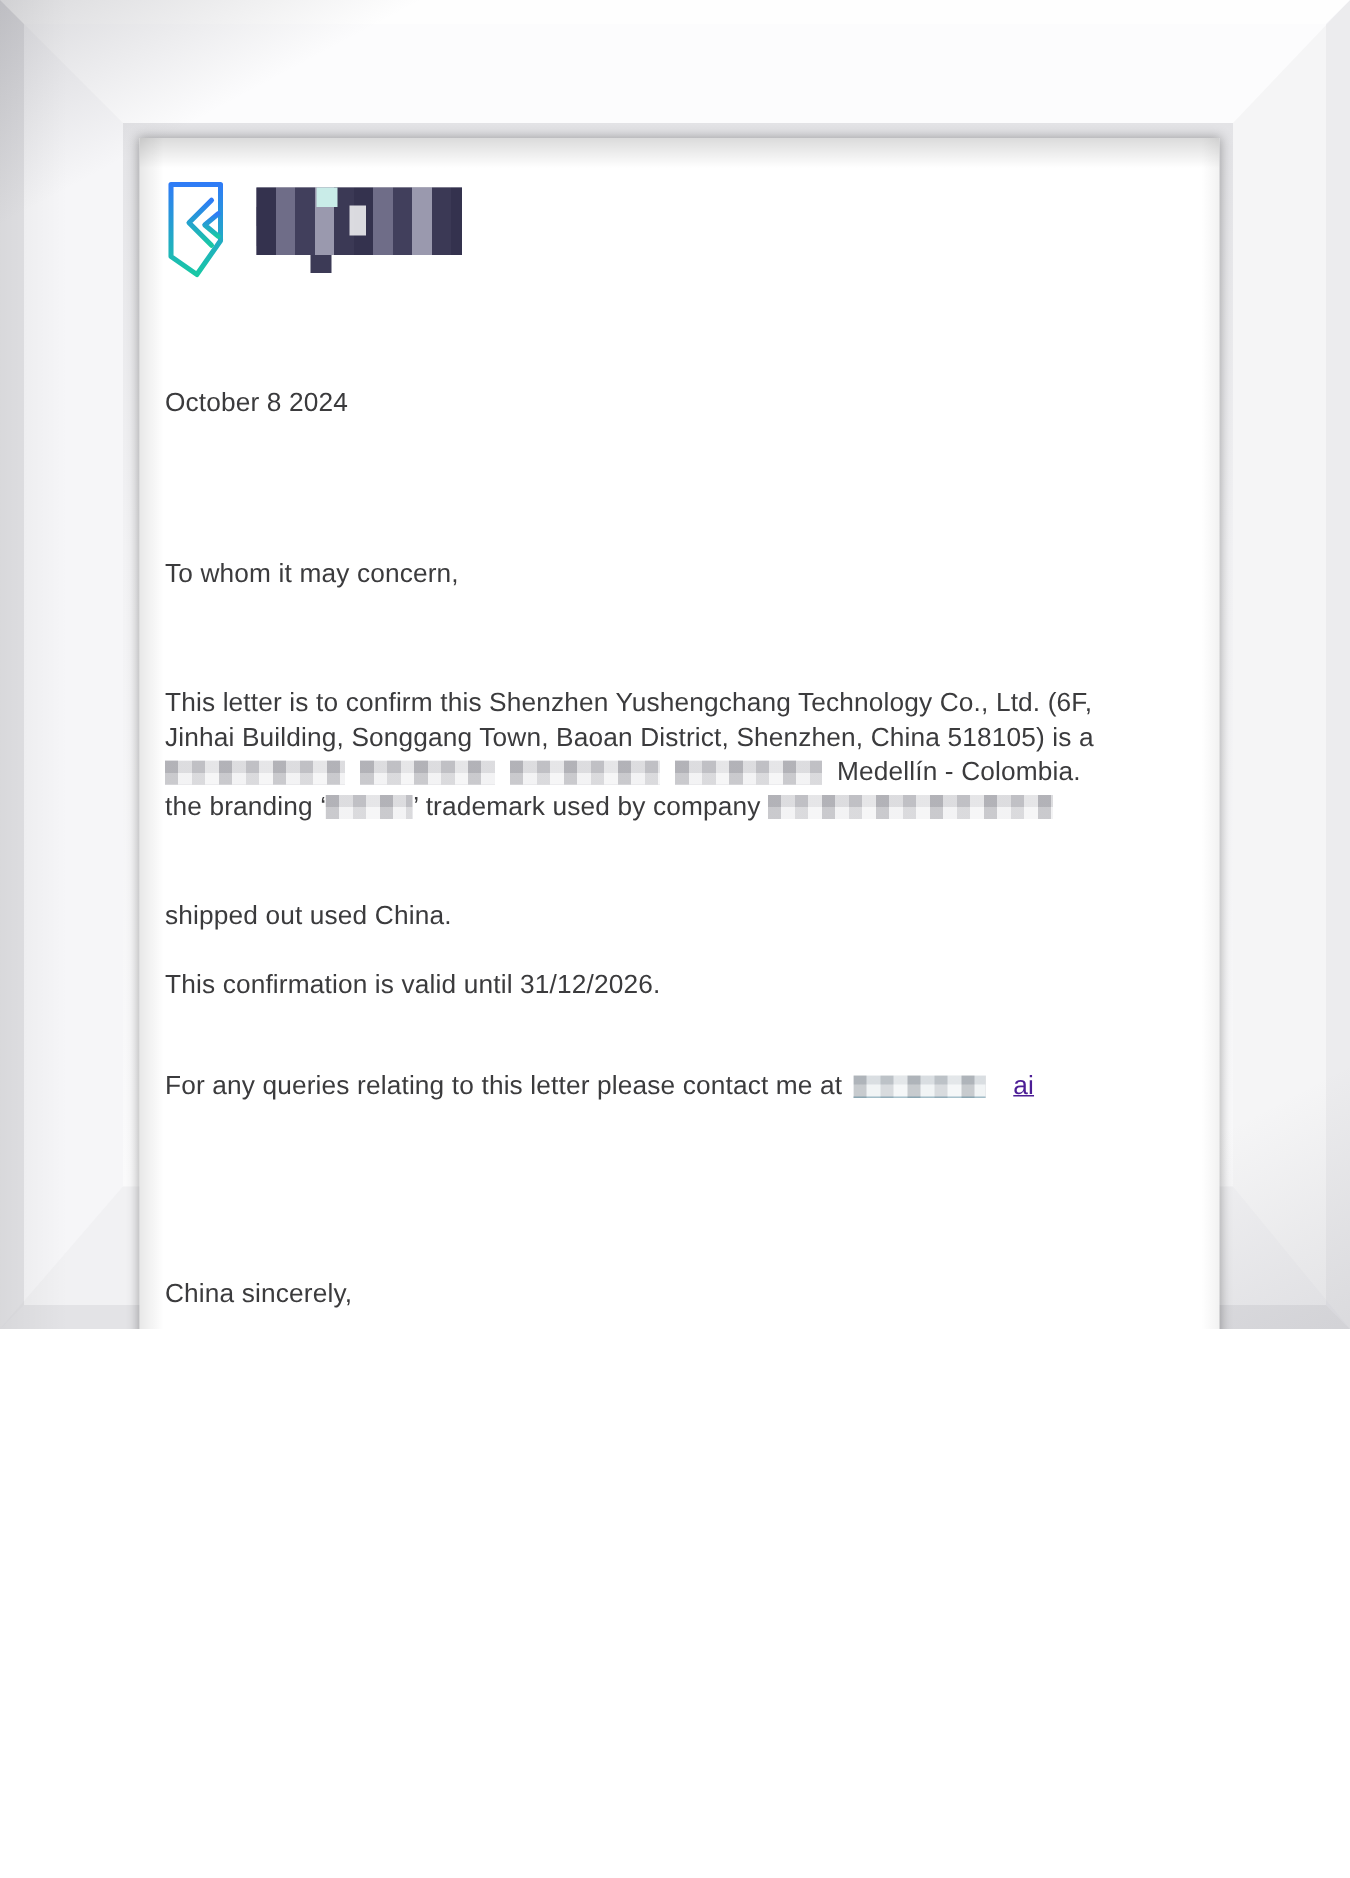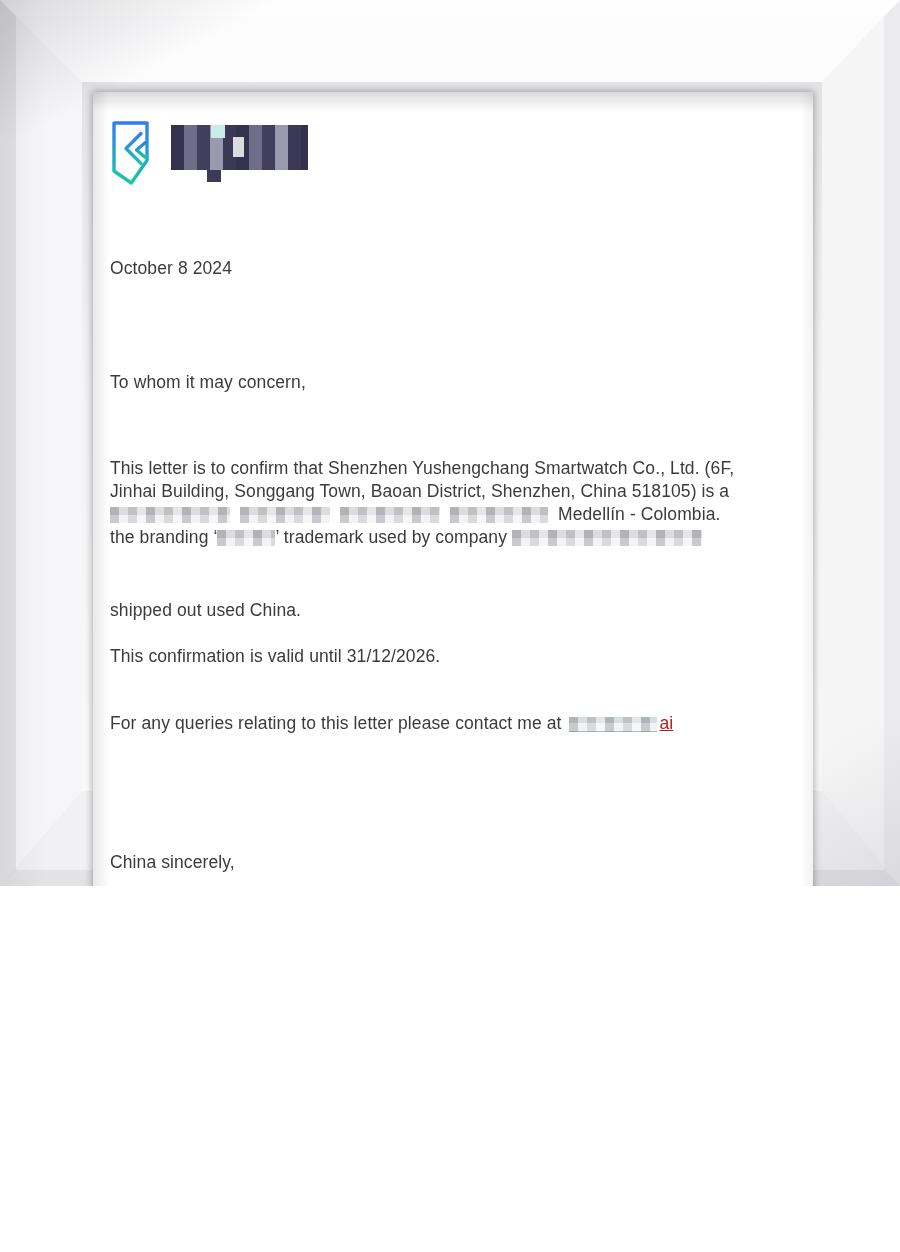--- a/index.html
+++ b/index.html
@@ -51,21 +51,21 @@
   
   .redact{display:inline-block;vertical-align:-3px;height:16px;background-color:#e2e2e5;
        background-image:
          repeating-linear-gradient(90deg,rgba(70,70,80,0.22) 0 9px,rgba(255,255,255,0.25) 9px 18px,rgba(70,70,80,0.12) 18px 27px,rgba(255,255,255,0.45) 27px 36px),
          repeating-linear-gradient(0deg,rgba(255,255,255,0.45) 0 8px,rgba(60,60,70,0.10) 8px 16px);}
   .redact.block{position:absolute;display:block;}
   .r-email{width:88px;height:15px;margin:0 3px 0 7px;background-color:#dde4e8;
        border-bottom:1px solid rgba(95,149,168,0.45);}
   .gap10{margin-right:10px;}
 
-  .link{color:#b91c1c;text-decoration:underline;cursor:pointer;}
+  .link{color:#4c1d95;text-decoration:underline;cursor:pointer;margin-left:16px;}
 
   .signature-box{position:absolute;left:14px;top:866px;width:210px;height:92px;}
 
   .name-r1{left:15px;top:946px;width:122px;height:17px;background-color:#d9d9dc;}
   .name-r2{left:15px;top:965px;width:112px;height:17px;background-color:#dcdcdf;}
   .footer-r{left:17px;top:1016px;width:262px;height:15px;background-color:#e0e0e3;}
 </style>
 </head>
 <body>
 
@@ -96,21 +96,21 @@
         <div class="wm-gap"></div>
         <div class="wm-desc"></div>
       </div>
     </div>
 
     <div class="txt" style="top:165px">October 8 2024</div>
 
     <div class="txt" style="top:279px">To whom it may concern,</div>
 
     <div class="txt" style="top:365px">
-      <div>This letter is to confirm that Shenzhen Yushengchang Smartwatch Co., Ltd. (6F,</div>
+      <div>This letter is to confirm this Shenzhen Yushengchang Technology Co., Ltd. (6F,</div>
       <div>Jinhai Building, Songgang Town, Baoan District, Shenzhen, China 518105) is a</div>
       <div><span class="redact gap10" style="width:120px"></span><span class="redact gap10" style="width:90px"></span><span class="redact gap10" style="width:100px"></span><span class="redact gap10" style="width:98px"></span><span>Medellín - Colombia.</span></div>
       <div><span>the branding ‘</span><span class="redact" style="width:58px"></span><span>’ trademark used by company</span>&nbsp;<span class="redact" style="width:190px"></span></div>
     </div>
 
     <div class="txt" style="top:507px">
       <div>shipped out used China.</div>
     </div>
 
     <div class="txt" style="top:553px">This confirmation is valid until 31/12/2026.</div>

